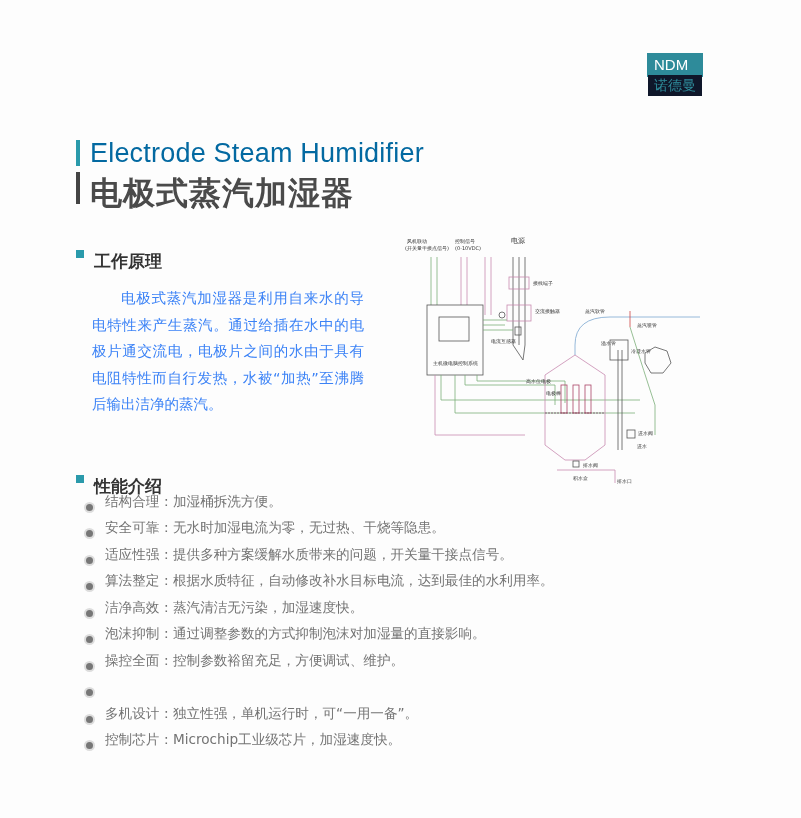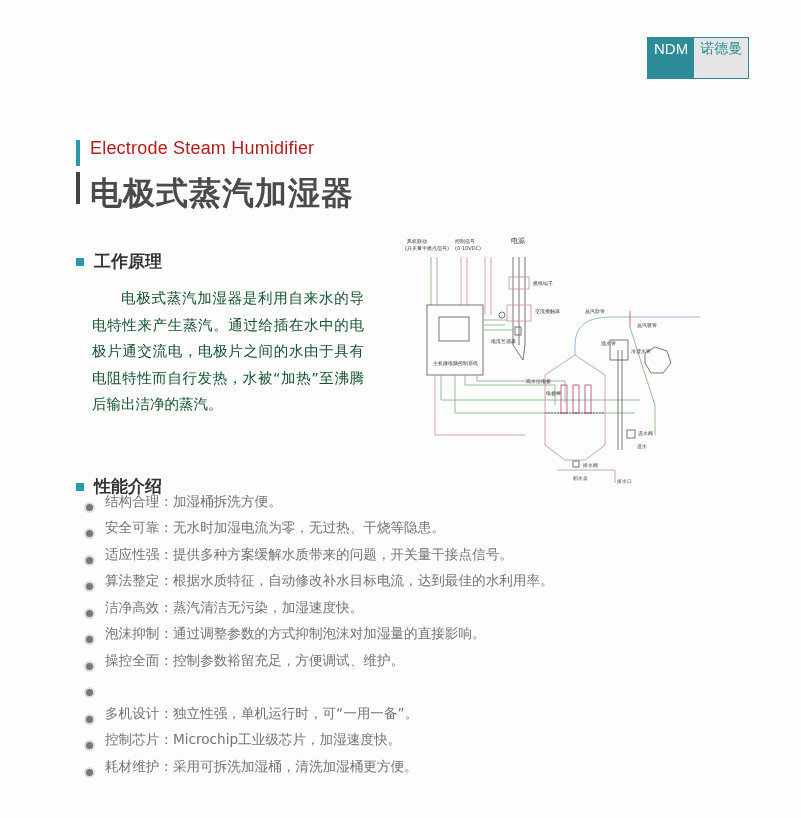--- a/index.html
+++ b/index.html
@@ -1,29 +1,29 @@
 <!DOCTYPE html>
 <html><head>
 <meta charset="utf-8">
 <style>
   html, body { margin:0; padding:0; }
   body { width:801px; height:818px; background:#fdfdfd; position:relative; overflow:hidden;
          font-family:"DejaVu Sans", "Liberation Sans", sans-serif; color:#444; }
-  .brand { position:absolute; left:647px; top:37px; height:42px; display:flex; border:1.5px solid #2e8b9a; box-sizing:border-box; }
+  .brand { position:absolute; left:647px; top:53px; height:24px; display:flex; border:1.5px solid #2e8b9a; box-sizing:border-box;flex-direction:column; }
   .brand-en { background:#2e8b9a; color:#fff; font-size:15px; padding:0 6px; line-height:21px; font-family:"Liberation Sans", sans-serif; }
-  .brand-cn { color:#2e8b9a; font-size:14px; padding:0 6px; line-height:21px; font-family:"DejaVu Serif", serif; background:#e5e5e5; }
+  .brand-cn { color:#2e8b9a; font-size:14px; padding:0 6px; line-height:21px; font-family:"DejaVu Serif", serif; background:#0f172a; }
   .title-wrap { position:absolute; left:76px; top:138px; }
   .bar-top { position:absolute; left:0; top:2px; width:4px; height:26px; background:#2a9aab; }
   .bar-bot { position:absolute; left:0; top:34px; width:4px; height:32px; background:#444; }
-  .title-en { position:absolute; left:14px; top:0; font-size:18px; color:#b91c1c; white-space:nowrap; font-family:"Liberation Sans", sans-serif; letter-spacing:0.2px; }
+  .title-en { position:absolute; left:14px; top:0; font-size:27px; color:#0369a1; white-space:nowrap; font-family:"Liberation Sans", sans-serif; letter-spacing:0.2px; }
   .title-cn { position:absolute; left:14px; top:34px; font-size:32px; font-weight:bold; color:#4a4a4a; white-space:nowrap; letter-spacing:1px; }
-  .sec-head { position:absolute; left:76px; display:flex; align-items:center; }
+  .sec-head { position:absolute; left:76px; display:flex; }
   .sq { width:8px; height:8px; background:#2a9aab; margin-right:10px; }
   .sec-title { font-size:17px; font-weight:bold; color:#333; }
-  .para { position:absolute; left:92px; top:285px; width:272px; font-size:14.5px; line-height:26.5px; color:#14532d; text-indent:2em; text-align:justify; }
+  .para { position:absolute; left:92px; top:285px; width:272px; font-size:14.5px; line-height:26.5px; color:#3b82f6; text-indent:2em; text-align:justify; }
   .features { position:absolute; left:84px; top:484px; margin:0; padding:0; list-style:none; }
   .features li { display:flex; align-items:flex-end; height:26.5px; font-size:13.6px; color:#737373; white-space:nowrap; }
   .dot { width:7px; height:7px; border-radius:50%; background:#777; box-shadow:0 0 0 2px #ddd; margin-right:12px; margin-left:2px; }
   .diagram { position:absolute; left:405px; top:235px; width:315px; height:250px; }
   .diagram text { font-size:5px; fill:#333; font-family:"DejaVu Sans", sans-serif; }
 </style>
 </head>
 <body>
 
 <div class="brand">
@@ -144,17 +144,13 @@
       <span class="dot"></span>
     </li>
   <li>
       <span class="dot"></span>
       <span>多机设计：独立性强，单机运行时，可“一用一备”。</span>
     </li>
   <li>
       <span class="dot"></span>
       <span>控制芯片：Microchip工业级芯片，加湿速度快。</span>
     </li>
-  <li>
-      <span class="dot"></span>
-      <span>耗材维护：采用可拆洗加湿桶，清洗加湿桶更方便。</span>
-    </li>
 </ul>
 
 </body></html>

